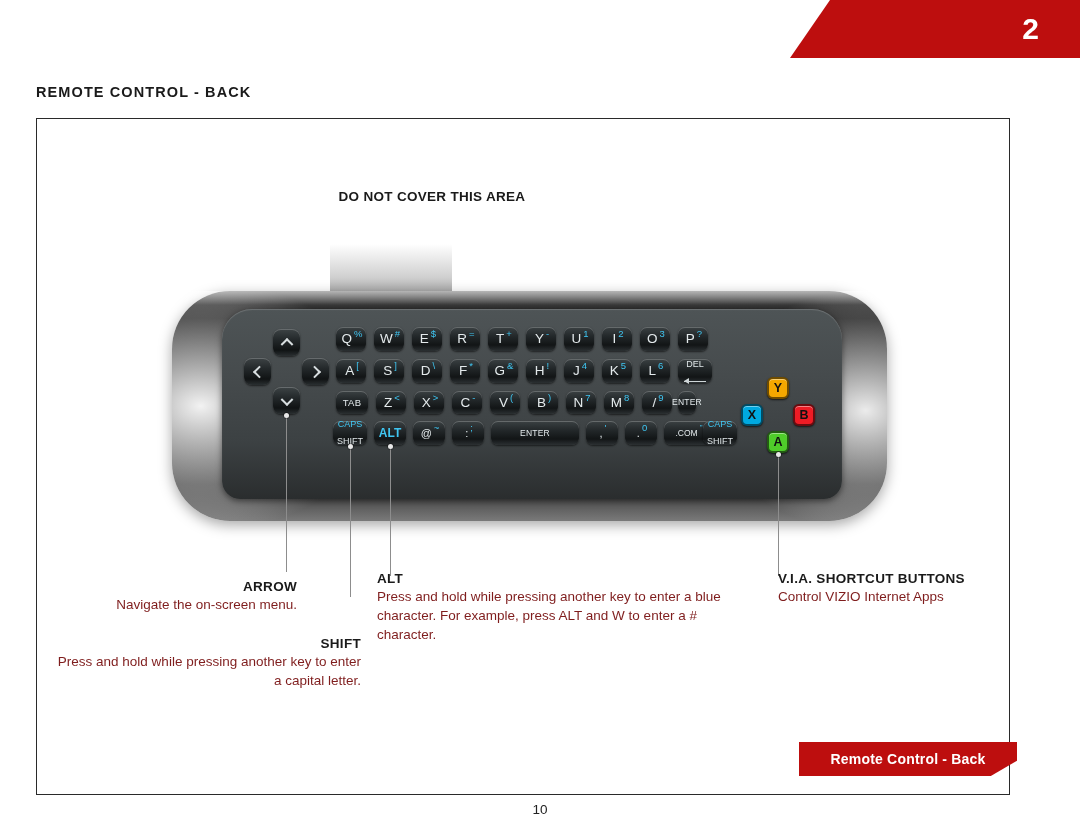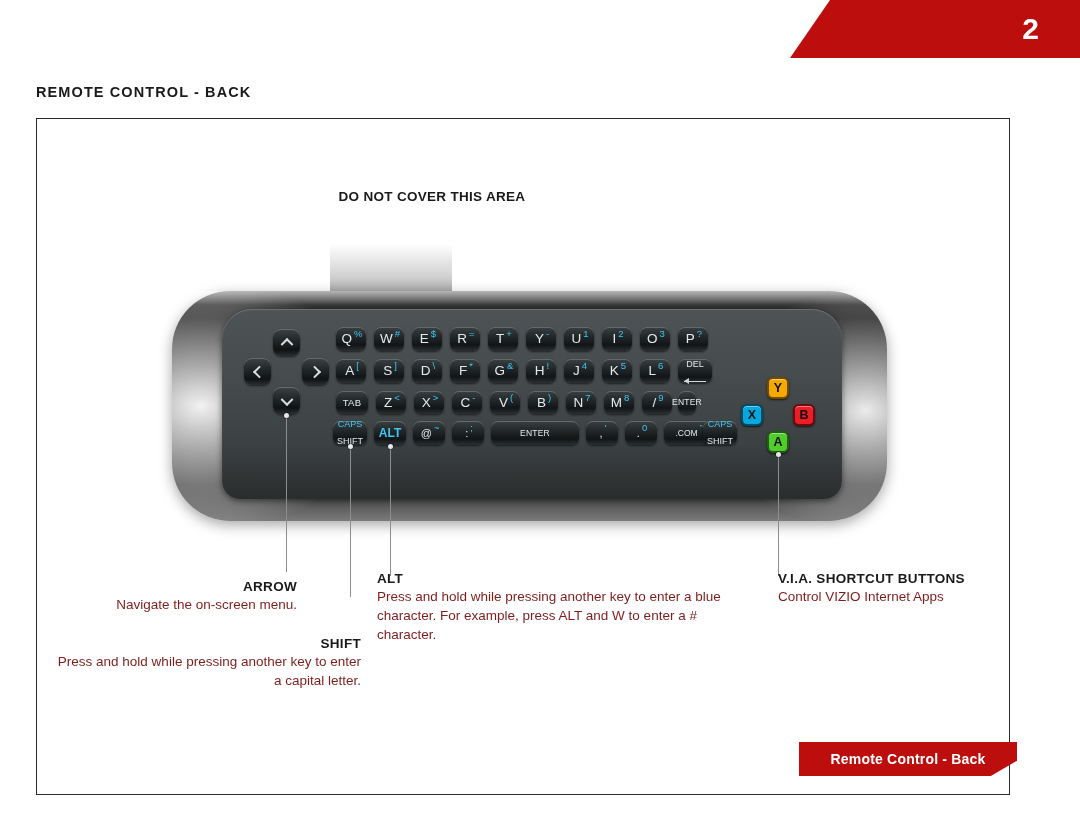--- a/index.html
+++ b/index.html
@@ -404,14 +404,15 @@
       <div class="hd">V.I.A. SHORTCUT BUTTONS</div>
       <div class="bd">Control VIZIO Internet Apps</div>
     </div>
 
     <div class="footer-tag">
       <span>Remote Control - Back</span>
     </div>
 
   </div>
 
+  <div class="page-number">10</div>
 
 </div>
 
 </body></html>

